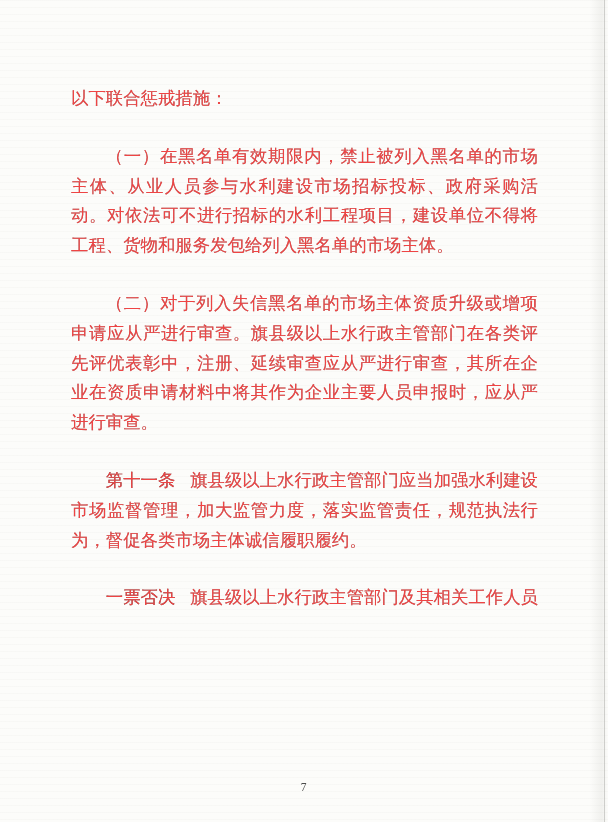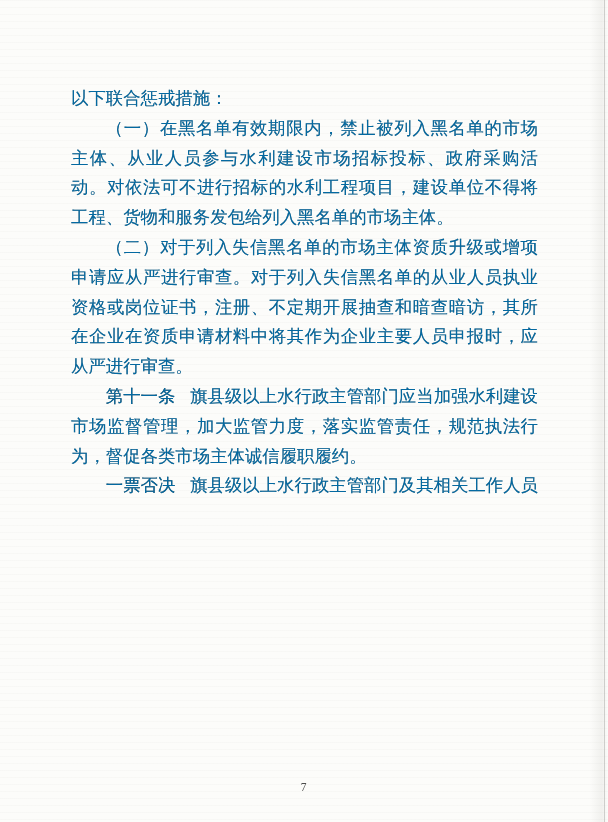--- a/index.html
+++ b/index.html
@@ -37,30 +37,31 @@
     height: 100%;
     background: rgba(160, 160, 155, 0.45);
   }
   .content {
     position: absolute;
     left: 71px;
     top: 84px;
     width: 467px;
     font-size: 17.4px;
     line-height: 29.8px;
-    color: #0369a1;
+    color: #ef4444;
     text-align: justify;
     text-shadow: 0 0 0.5px rgba(60, 60, 60, 0.55);
   }
   .content p {
     margin: 0;
     padding: 0;
   }
   p.indent {
     text-indent: 2em;
+    margin-top: 28px;
   }
   .article-term {
     font-weight: 400;
     margin-right: 0.85em;
     text-shadow: 0 0 0.6px rgba(30, 30, 30, 0.8);
   }
   .pageno {
     position: absolute;
     top: 781px;
     left: 0;
@@ -75,21 +76,21 @@
 <body>
 
 <div class="sheet">
 
   <div class="content">
 
     <p>以下联合惩戒措施：</p>
 
     <p class="indent">（一）在黑名单有效期限内，禁止被列入黑名单的市场主体、从业人员参与水利建设市场招标投标、政府采购活动。对依法可不进行招标的水利工程项目，建设单位不得将工程、货物和服务发包给列入黑名单的市场主体。</p>
 
-    <p class="indent">（二）对于列入失信黑名单的市场主体资质升级或增项申请应从严进行审查。对于列入失信黑名单的从业人员执业资格或岗位证书，注册、不定期开展抽查和暗查暗访，其所在企业在资质申请材料中将其作为企业主要人员申报时，应从严进行审查。</p>
+    <p class="indent">（二）对于列入失信黑名单的市场主体资质升级或增项申请应从严进行审查。旗县级以上水行政主管部门在各类评先评优表彰中，注册、延续审查应从严进行审查，其所在企业在资质申请材料中将其作为企业主要人员申报时，应从严进行审查。</p>
 
 
 
     <p class="indent">
       <span class="article-term">第十一条</span><span>旗县级以上水行政主管部门应当加强水利建设市场监督管理，加大监管力度，落实监管责任，规范执法行为，督促各类市场主体诚信履职履约。</span>
     </p>
 
     <p class="indent">
       <span class="article-term">一票否决</span><span>旗县级以上水行政主管部门及其相关工作人员</span>
     </p>

